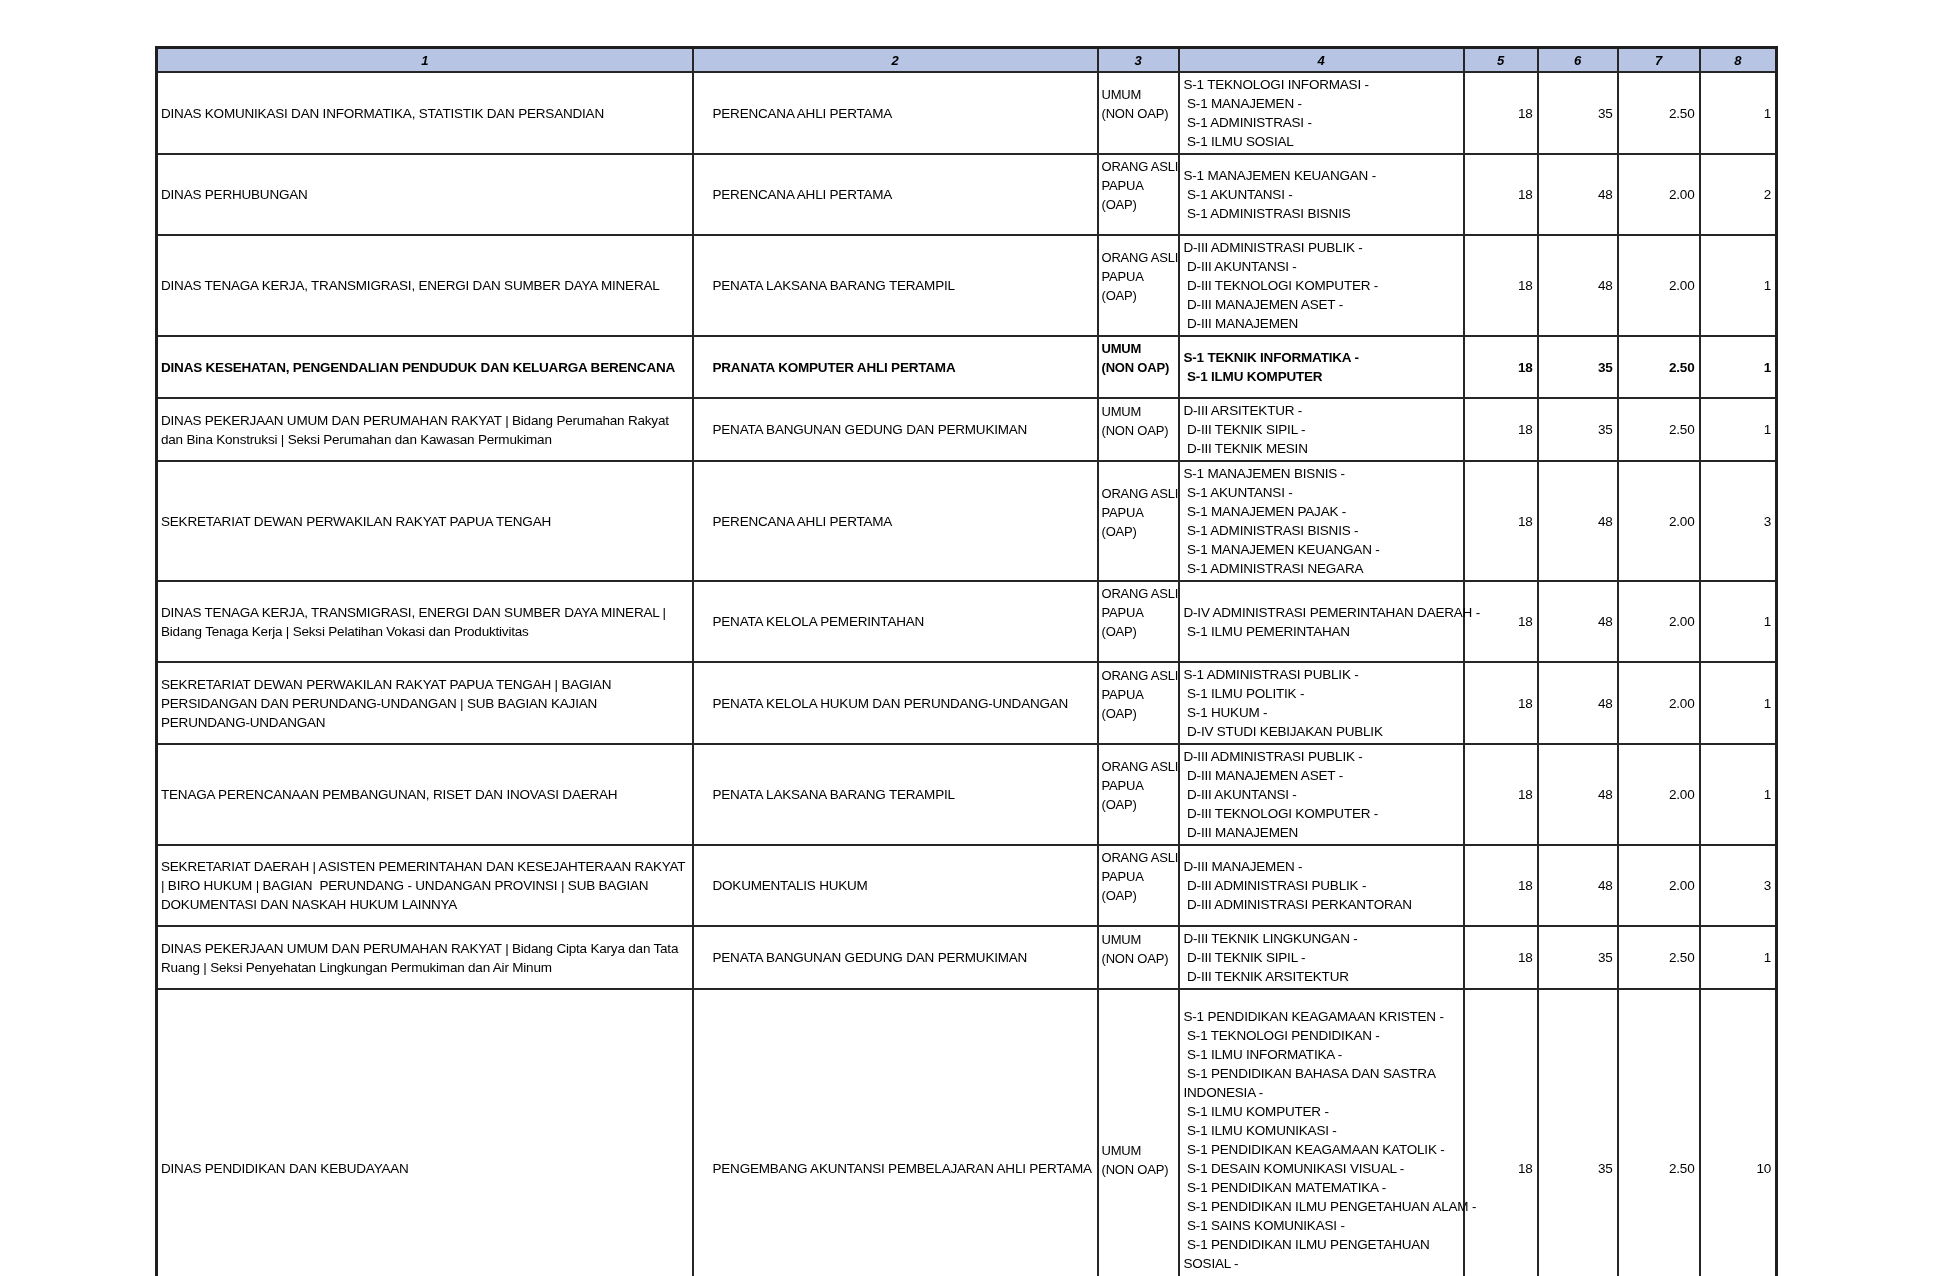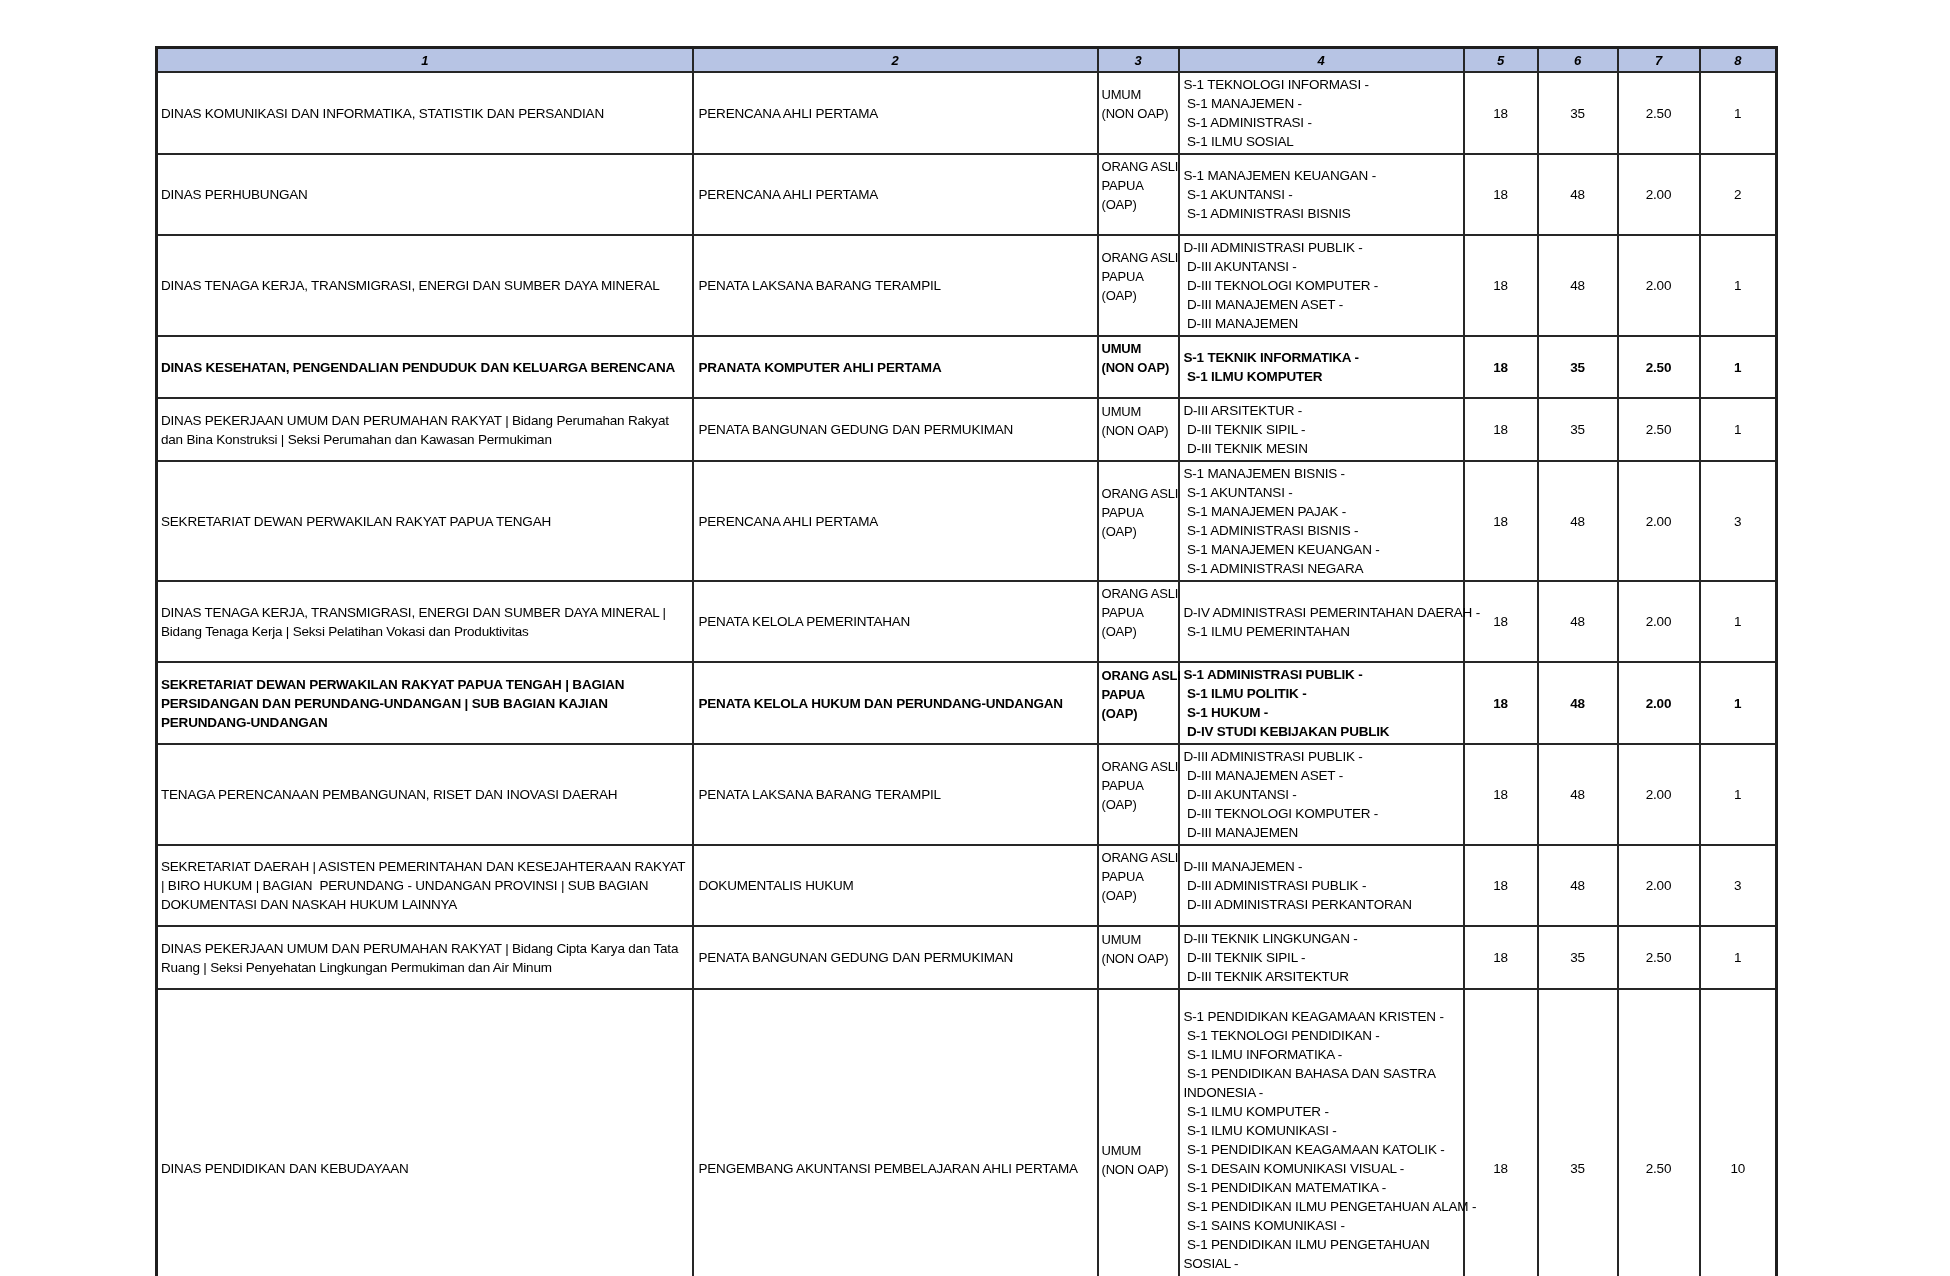--- a/index.html
+++ b/index.html
@@ -55,35 +55,35 @@
     line-height: 15px;
     padding: 1px 2px;
   }
   td.unit {
     text-align: left;
     white-space: pre-wrap;
     padding: 2px 4px 2px 3px;
   }
   td.position {
     text-align: left;
-    padding: 2px 4px 2px 5px;
+    padding: 2px 4px 2px 19px;
   }
   td.category {
     text-align: left;
     font-size: 13px;
     padding: 2px 1px 20px 3px;
     white-space: pre;
   }
   td.education {
     text-align: left;
     white-space: pre;
     padding: 2px 11px 2px 4px;
   }
   td.num {
-    text-align: center;
+    text-align: right;
   }
 </style>
 </head>
 <body>
 
 <div class="page">
   <table class="formasi">
     <colgroup>
       <col class="c1">
         <col class="c2">
@@ -199,21 +199,21 @@
       <td class="category">ORANG ASLI
 PAPUA
 (OAP)</td>
       <td class="education">D-IV ADMINISTRASI PEMERINTAHAN DAERAH -
  S-1 ILMU PEMERINTAHAN</td>
       <td class="num">18</td>
       <td class="num">48</td>
       <td class="num">2.00</td>
       <td class="num">1</td>
     </tr>
-        <tr style="height: 80px; font-weight: bold;">
+        <tr style="height: 80px;">
       <td class="unit">SEKRETARIAT DEWAN PERWAKILAN RAKYAT PAPUA TENGAH | BAGIAN PERSIDANGAN DAN PERUNDANG-UNDANGAN | SUB BAGIAN KAJIAN PERUNDANG-UNDANGAN</td>
       <td class="position">PENATA KELOLA HUKUM DAN PERUNDANG-UNDANGAN</td>
       <td class="category">ORANG ASLI
 PAPUA
 (OAP)</td>
       <td class="education">S-1 ADMINISTRASI PUBLIK -
  S-1 ILMU POLITIK -
  S-1 HUKUM -
  D-IV STUDI KEBIJAKAN PUBLIK</td>
       <td class="num">18</td>

